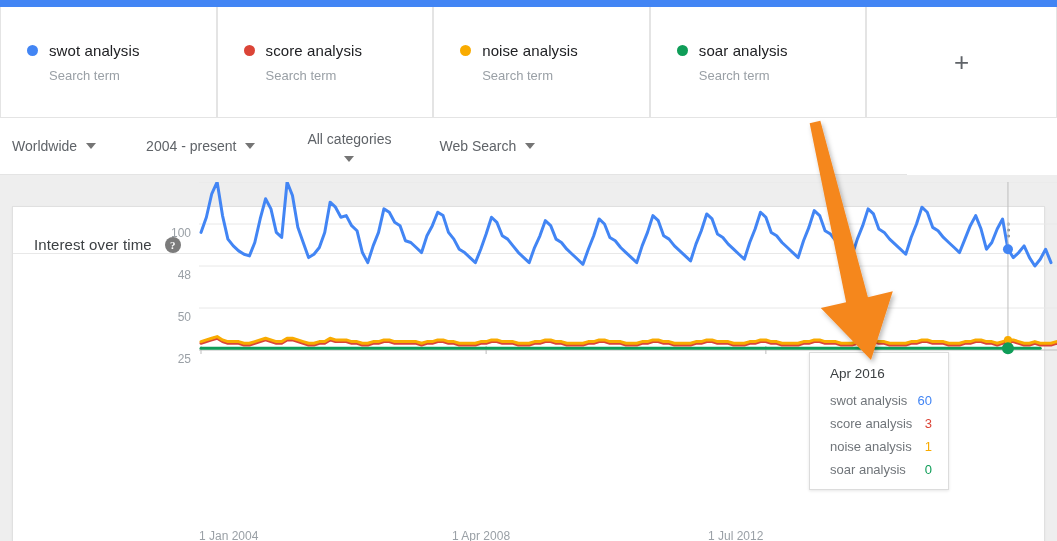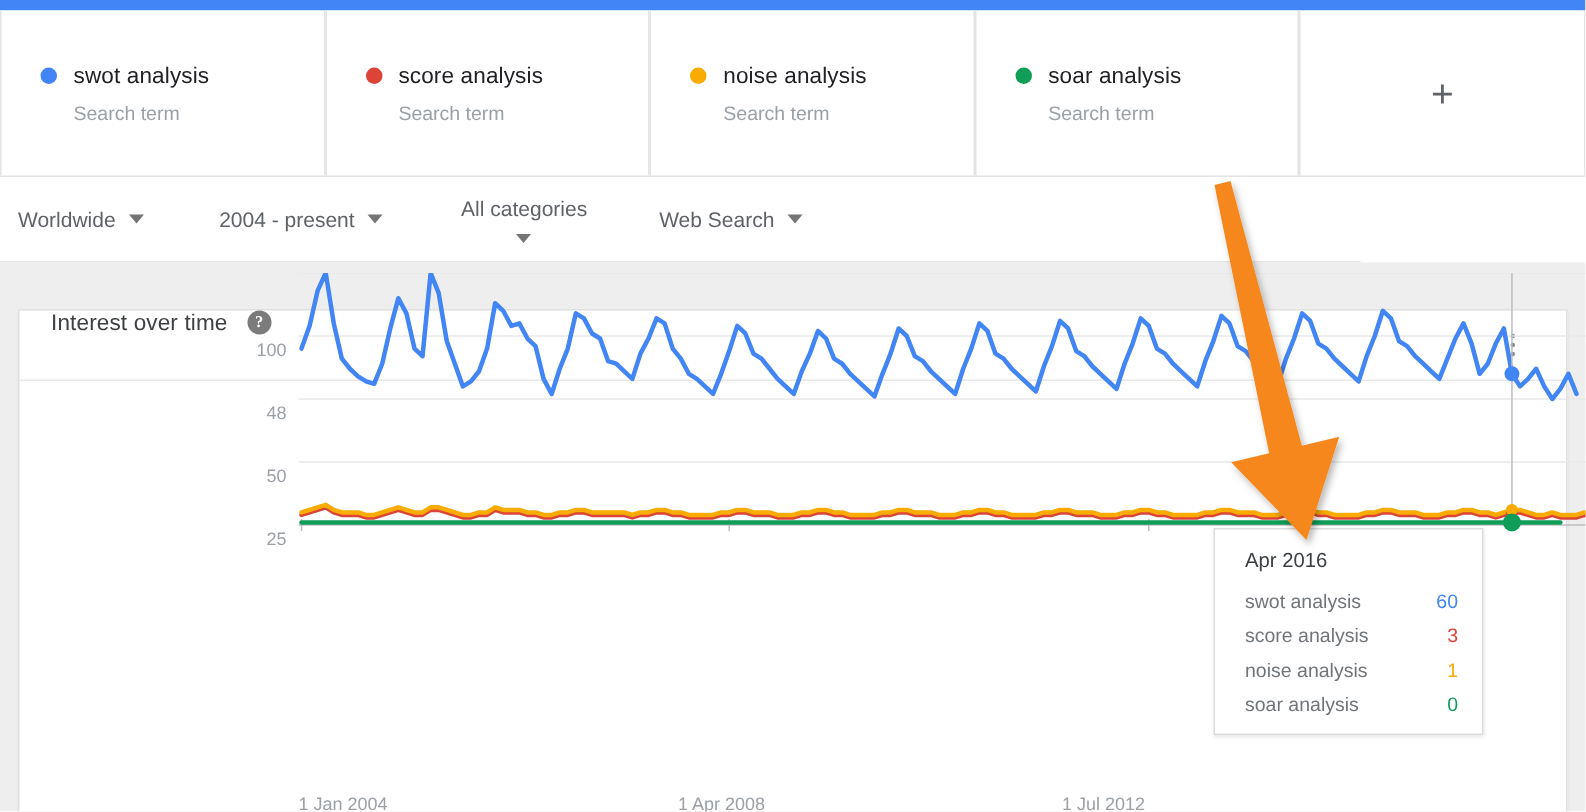--- a/index.html
+++ b/index.html
@@ -66,21 +66,21 @@
   }
 
   
   .card {
     position:absolute; left:12px; top:206px; width:1033px; height:335px;
     background:#fff; border:1px solid #e0e0e0; border-bottom:none;
     box-shadow:0 1px 2px rgba(0,0,0,.06);
   }
   .card-head {
     position:relative; height:47px; border-bottom:1px solid #e8e8e8;
-    display:flex; align-items:flex-start;
+    display:flex; align-items:flex-end;
   }
   .card-title { font-size:15px; color:#3c4043; margin-left:21px; letter-spacing:.1px; }
   .help-icon {
     width:16px;height:16px;border-radius:50%;background:#7b7b7b;color:#fff;
     font-size:11px; font-weight:bold; display:flex;align-items:center;justify-content:center;
     margin-left:13px; cursor:pointer; font-family:"Liberation Serif", serif;
   }
   .kebab {
     position:absolute; right:30px; top:50%; transform:translateY(-50%);
     display:flex; flex-direction:column; gap:3px; cursor:pointer; padding:4px;
@@ -100,21 +100,21 @@
     position:absolute; left:150px; top:0; right:0; height:288px;
   }
   .ylabel {
     position:absolute; font-size:12px; color:#9aa0a6; text-align:right;
     width:28px; left:0;
   }
   .xlabel { position:absolute; font-size:12px; color:#9aa0a6; top:275px; }
 
   
   .tooltip {
-    position:absolute; left:809px; top:352px; width:180px; height:138px;
+    position:absolute; left:809px; top:352px; width:140px; height:138px;
     background:#fff; border:1px solid #dcdcdc; z-index:40;
     box-shadow:0 1px 3px rgba(0,0,0,.10);
     padding:13px 16px 0 20px;
   }
   .tt-date { font-size:13.5px; color:#3c4043; margin-bottom:12px; }
   .tt-row { display:flex; justify-content:space-between; align-items:baseline; margin-bottom:8px; }
   .tt-name { font-size:13px; color:#70757a; }
   .tt-val { font-size:13px; }
 
   

